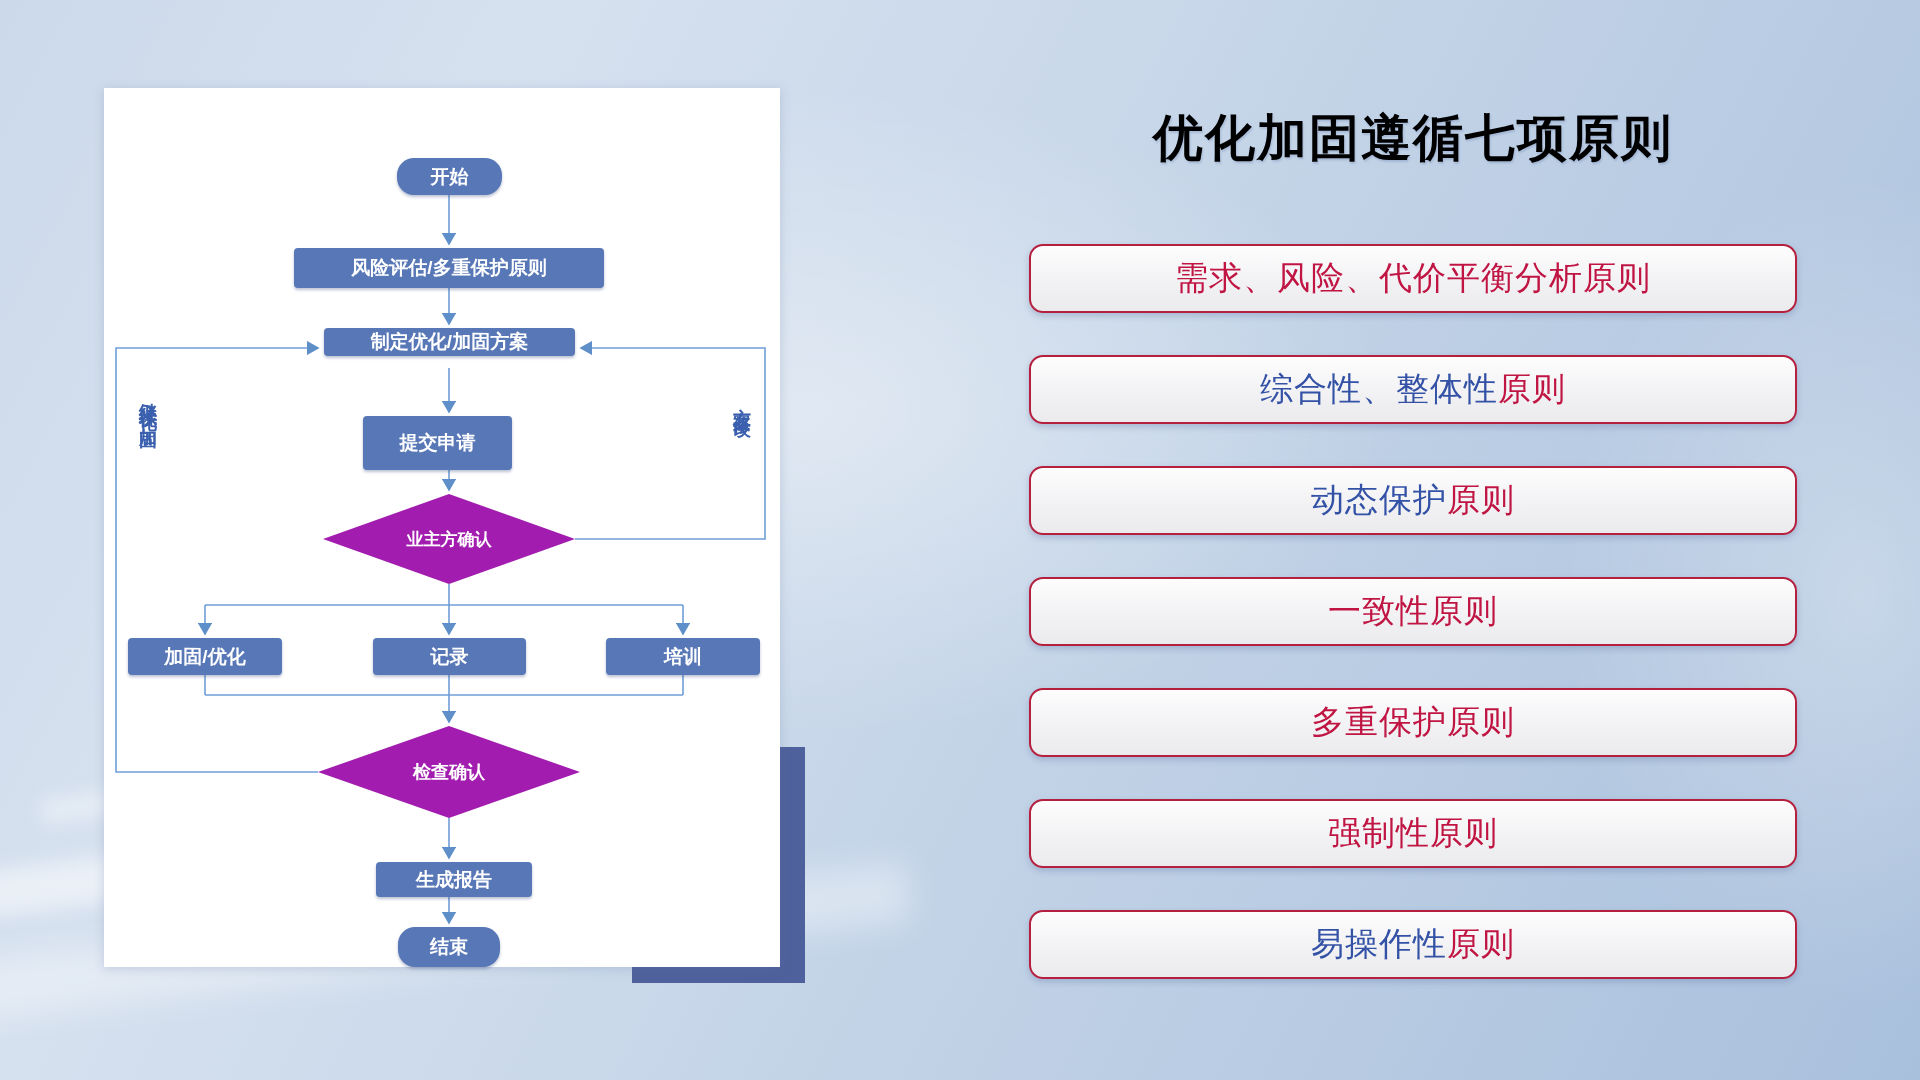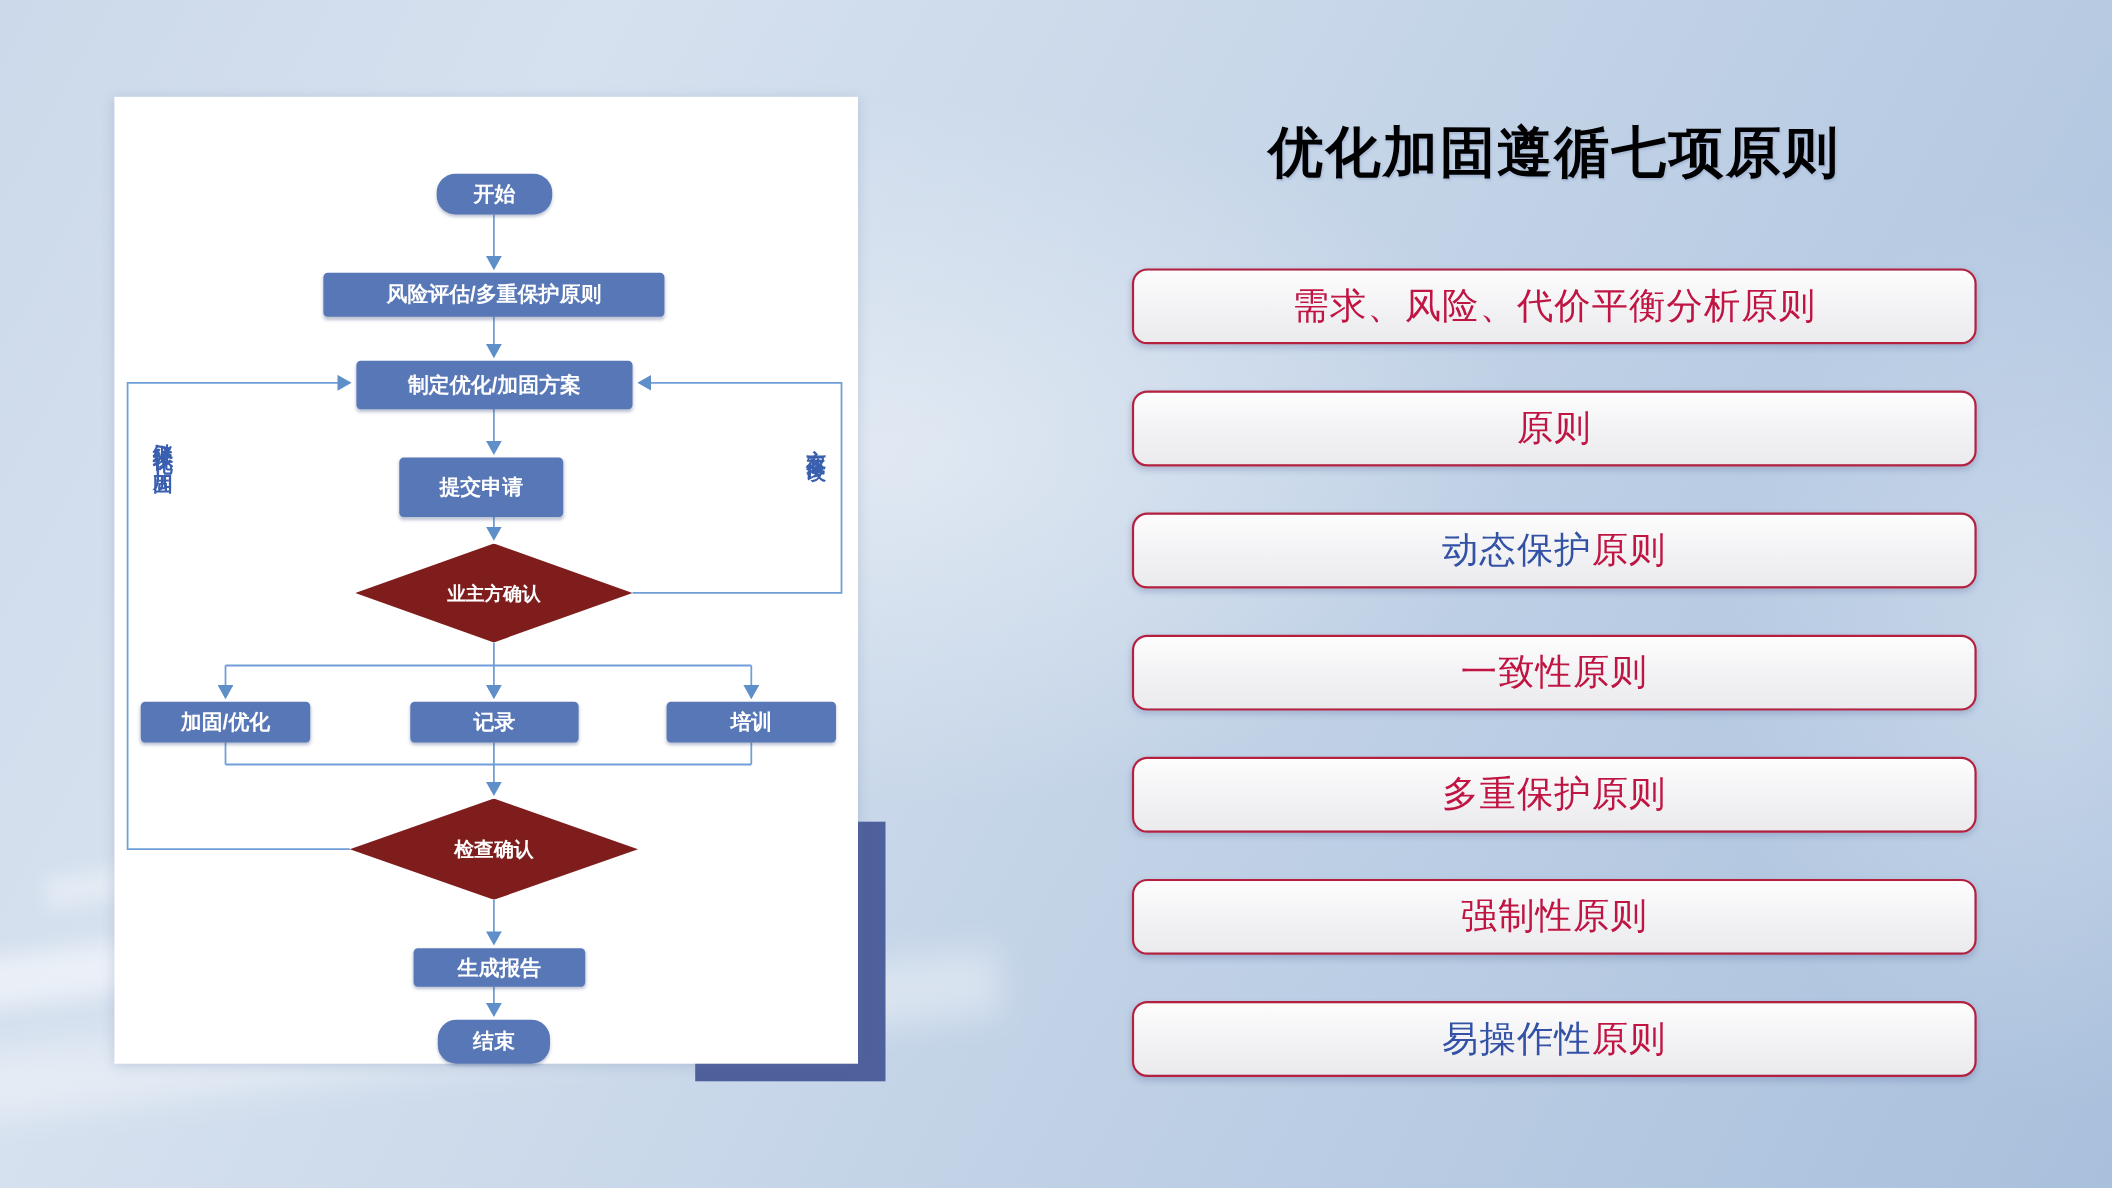--- a/index.html
+++ b/index.html
@@ -26,21 +26,21 @@
   .connectors { position:absolute; left:0; top:0; width:676px; height:879px; }
 
   .node {
     position:absolute; background:#5877b6; color:#fff;
     display:flex; align-items:center; justify-content:center;
     font-weight:bold; font-size:19px; border-radius:4px;
     box-shadow:0 2px 3px rgba(60,80,130,0.35); white-space:nowrap;
   }
   .node.round { border-radius:17px;font-family:Liberation Serif, serif; }
   .diamond {
-    position:absolute; background:#7f1d1d; color:#fff;
+    position:absolute; background:#a21caf; color:#fff;
     display:flex; align-items:center; justify-content:center;
     font-weight:bold; font-size:17px;
     clip-path:polygon(50% 0%,100% 50%,50% 100%,0% 50%); white-space:nowrap;font-family:Liberation Mono, monospace;
   }
   .vlabel {
     position:absolute; writing-mode:vertical-rl; color:#3a5fae;
     font-weight:bold; font-size:18px; letter-spacing:4px; white-space:nowrap;
   }
 
   
@@ -99,21 +99,21 @@
 
       <polyline points="471,451 661,451 661,260 477,260" marker-end="url(#arr)"></polyline>
       <polyline points="214,684 12,684 12,260 214,260" marker-end="url(#arr)"></polyline>
     </g>
   </svg>
 
   <div class="node round" style="left:293px;top:70px;width:105px;height:37px">开始</div>
 
   <div class="node" style="left:190px;top:160px;width:310px;height:40px">风险评估/多重保护原则</div>
 
-  <div class="node" style="left:220px;top:240px;width:251px;height:44px">制定优化/加固方案</div>
+  <div class="node" style="left:220px;top:240px;width:251px;height:28px">制定优化/加固方案</div>
 
   <div class="node" style="left:259px;top:328px;width:149px;height:54px">提交申请</div>
 
   <div class="diamond" style="left:219px;top:406px;width:252px;height:90px">业主方确认</div>
 
   <div class="node" style="left:24px;top:550px;width:154px;height:37px">加固/优化</div>
 
   <div class="node" style="left:269px;top:550px;width:153px;height:37px">记录</div>
 
   <div class="node" style="left:502px;top:550px;width:154px;height:37px">培训</div>
@@ -130,20 +130,21 @@
 </div>
 
 <h1 class="page-title">优化加固遵循七项原则</h1>
 
 <div class="principles">
   <div class="pill">
     <span style="color:#c01543">需求、风险、代价平衡分析原则</span>
       <span></span>
   </div>
   <div class="pill">
+    <span style="color:#3352a6">综合性、整体性</span>
       <span style="color:#c01543">原则</span>
   </div>
   <div class="pill">
     <span style="color:#3352a6">动态保护</span>
       <span style="color:#c01543">原则</span>
   </div>
   <div class="pill">
     <span style="color:#c01543">一致性原则</span>
       <span></span>
   </div>

